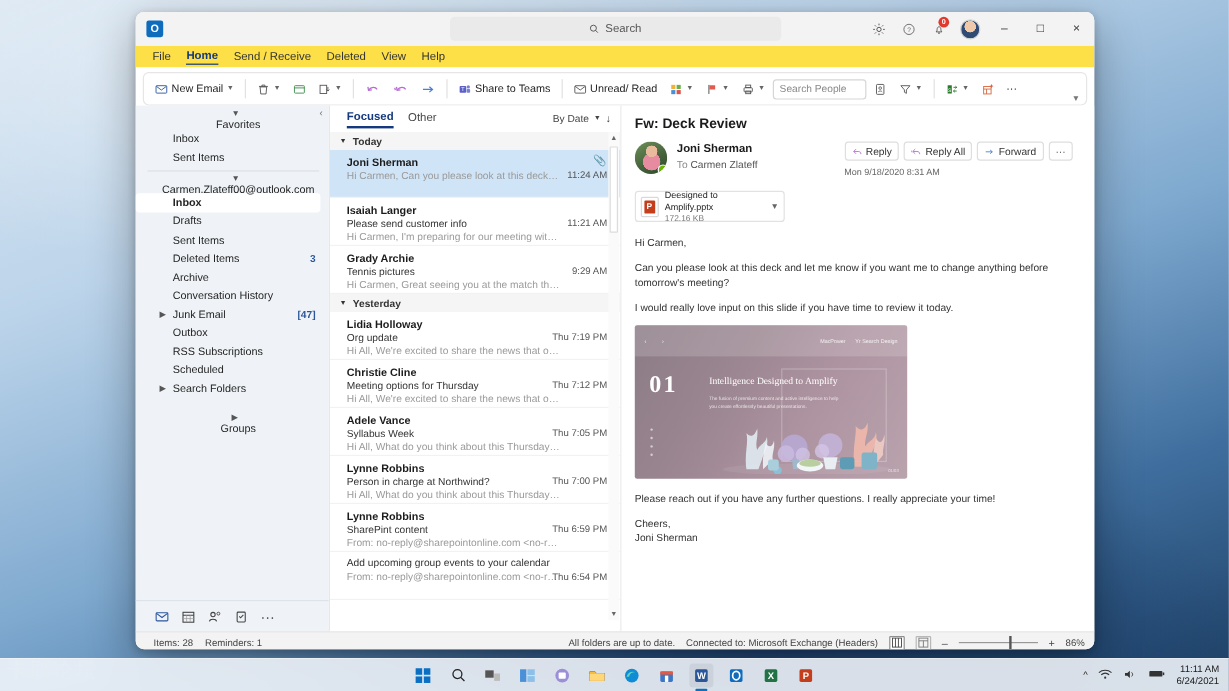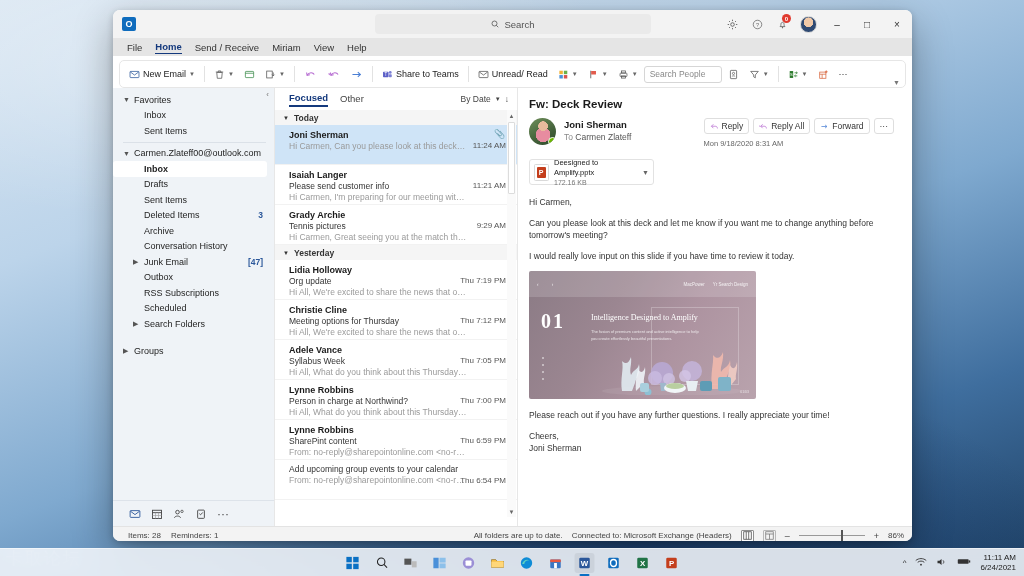--- a/index.html
+++ b/index.html
@@ -54,21 +54,21 @@
   }
   .avatar-sm {
     width:17px; height:17px; border-radius:50%; margin:0 5px;
     background: radial-gradient(circle at 50% 35%, #f0c9a8 0 38%, #2f4a73 40% 100%);
     border:1px solid #d4d4d4;
   }
   .wctrl { width:30px; height:28px; display:flex; align-items:center; justify-content:center;
     color:#333; font-size:10px; }
 
   
-  .menubar { height:18px; background:#e5e5e5; display:flex; align-items:center;
+  .menubar { height:18px; background:#fde047; display:flex; align-items:center;
     padding-left:14px; gap:13px; }
   .menu-item { font-size:9.5px; color:#333; white-space:nowrap; }
   .menu-item.active { font-weight:bold; color:#14397d; border-bottom:1.5px solid #14397d; padding-bottom:1px; }
 
   
   .ribbon {
     height:28px; margin:4px 6px 0 6px; background:#fff;
     border:1px solid #e6e6e6; border-radius:5px;
     display:flex; align-items:center; padding:0 5px; gap:2px; position:relative;
   }
@@ -85,21 +85,21 @@
   
   .body-area { display:flex; height:438px; }
 
   
   .sidebar { width:161px; background:#eff3f7; position:relative; padding-top:4px; }
   .collapse-chev { position:absolute; right:5px; top:2px; font-size:8px; color:#777; }
   .grp-row, .f-row {
     height:15.5px; display:flex; align-items:center; font-size:9px; color:#242424;
     padding-left:10px; white-space:nowrap;
   }
-  .grp-row { font-weight:normal; }
+  .grp-row { font-weight:normal;flex-direction:column; }
   .grp-chev { width:11px; font-size:7px; color:#555; flex:none; }
   .f-row { padding-left:31px; }
   .f-row.selected {
     background:#fff; font-weight:bold; border-radius:3px;
     margin-right:7px; width:calc(100% - 7px);
   }
   .f-row .cnt { margin-left:auto; padding-right:11px; color:#2b579a; font-weight:bold; font-size:8.5px; }
   .f-row.sub { padding-left:20px; }
   .f-row.sub .grp-chev { width:11px; }
   .divider-line { height:1px; background:#dbe1e8; margin:3px 8px 3px 10px; }
@@ -299,21 +299,21 @@
       <div class="wctrl">–</div>
       <div class="wctrl">□</div>
       <div class="wctrl close">×</div>
     </div>
   </div>
 
   <div class="menubar">
     <div class="menu-item">File</div>
     <div class="menu-item active">Home</div>
     <div class="menu-item">Send / Receive</div>
-    <div class="menu-item">Miriam</div>
+    <div class="menu-item">Deleted</div>
     <div class="menu-item">View</div>
     <div class="menu-item">Help</div>
   </div>
 
   <div class="ribbon">
     <div class="rb">
       <svg width="11" height="11" viewBox="0 0 16 16">
           <rect x="1.5" y="3.5" width="13" height="9" rx="1" fill="none" stroke="#2b579a" stroke-width="1.1"></rect>
           <path d="M1.8 4.2L8 8.8l6.2-4.6" fill="none" stroke="#2b579a" stroke-width="1.1"></path>
         </svg>

